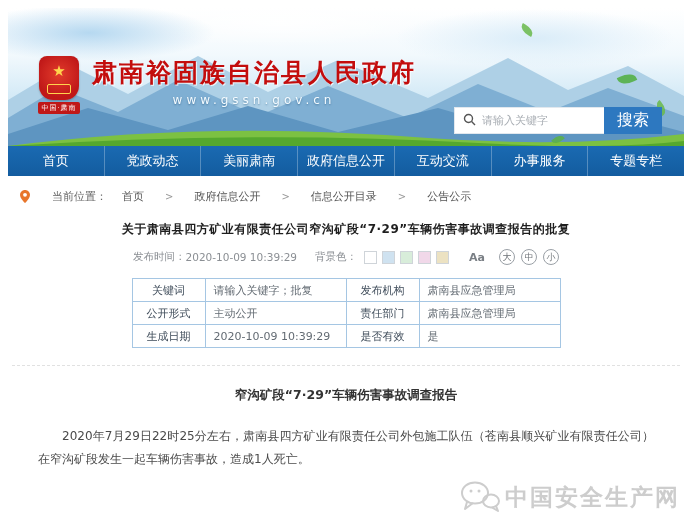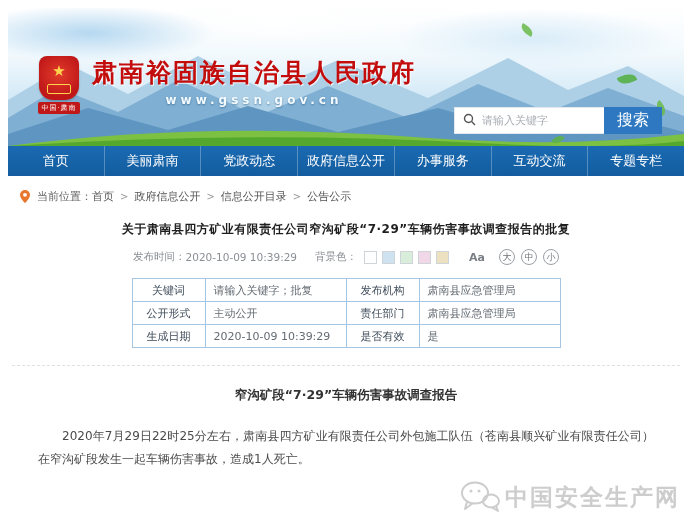--- a/index.html
+++ b/index.html
@@ -24,38 +24,38 @@
   .leaf.l5 { right:120px; top:128px; width:12px; height:7px; transform:rotate(-40deg); background:#5cb344; }
 
   .logo-row { position:absolute; left:28px; top:48px; display:flex; align-items:flex-start; }
   .emblem { width:46px; display:flex; flex-direction:column; align-items:center; }
   .emblem-badge { width:40px; height:44px; background:radial-gradient(circle at 50% 42%, #e23c2c 0%, #c01818 70%); border-radius:8px 8px 14px 14px; position:relative; box-shadow:0 1px 2px rgba(0,0,0,.25); }
   .emblem-badge .star { position:absolute; left:0; right:0; top:8px; text-align:center; color:#ffd44d; font-size:15px; line-height:15px; }
   .emblem-badge .gate { position:absolute; left:8px; right:8px; bottom:6px; height:10px; border:1px solid #ffd44d; border-radius:2px; }
   .emblem-caption { margin-top:2px; background:#c01818; color:#fff; font-size:7px; padding:1px 3px; border-radius:2px; white-space:nowrap; letter-spacing:1px; }
   .site-text { margin-left:10px; }
   .site-name { color:#c30d0d; font-size:25px; font-weight:bold; letter-spacing:2px; text-shadow:1px 1px 0 rgba(255,255,255,.8); white-space:nowrap; }
-  .site-url { margin-top:4px; text-align:center; color:#f4fbff; font-size:12px; font-weight:bold; letter-spacing:4px; text-shadow:0 1px 2px rgba(40,90,130,.6); }
+  .site-url { margin-top:4px; text-align:center; color:#f4fbff; font-size:12px; font-weight:normal; letter-spacing:4px; text-shadow:0 1px 2px rgba(40,90,130,.6); }
 
   .search-box { position:absolute; right:22px; bottom:12px; display:flex; align-items:center; height:27px; }
   .search-field { display:flex; align-items:center; width:150px; height:27px; background:#fff; border:1px solid #e2e8ee; border-right:none; }
   .search-field .mag { margin:0 6px 0 8px; flex:0 0 auto; }
   .search-field input { border:none; outline:none; width:110px; font-size:11px; color:#333; background:transparent; font-family:inherit; }
   .search-field input::placeholder { color:#a8adb3; }
   .search-btn { width:58px; height:27px; background:#2d78c0; color:#fff; font-size:16px; border:none; cursor:pointer; font-family:inherit; }
 
   
   .nav { position:absolute; left:8px; top:146px; width:676px; height:30px; background:linear-gradient(180deg,#1a6ab2 0%, #135c9f 100%); display:flex; }
   .nav-item { flex:1; display:flex; align-items:center; justify-content:center; color:#fff; font-size:13px; cursor:pointer; border-right:1px solid rgba(255,255,255,.28); white-space:nowrap; }
   .nav-item:last-child { border-right:none; }
 
   
   .content { position:absolute; left:8px; top:176px; width:676px; height:345px; background:#fff; }
 
-  .breadcrumb { display:flex; align-items:center; margin:13px 0 0 12px; font-size:11px; color:#666; }
+  .breadcrumb { display:flex; align-items:center; margin:13px 0 0 12px; font-size:11px; color:#666;gap:15px; }
   .breadcrumb .pin { margin-right:7px; display:inline-flex; }
   .breadcrumb a { color:#555; text-decoration:none; cursor:pointer; }
   .breadcrumb .sep { margin:0 6px; color:#999; font-size:10px; }
 
   .article-title { margin-top:17px; text-align:center; font-size:12px; font-weight:bold; color:#1f1f1f; letter-spacing:.5px; }
 
   .meta-row { margin-top:11px; display:flex; align-items:center; justify-content:center; font-size:10.5px; color:#8b8f94; }
   .meta-row .lbl { margin-left:18px; }
   .meta-row .lbl:first-child { margin-left:0; }
   .swatches { display:inline-flex; align-items:center; margin-left:2px; }
@@ -123,25 +123,25 @@
             </svg>
         </span>
         <input type="text" placeholder="请输入关键字" style="">
       </div>
       <button class="search-btn">搜索</button>
     </div>
   </div>
 
   <div class="nav">
     <div class="nav-item">首页</div>
+    <div class="nav-item">党政动态</div>
     <div class="nav-item">美丽肃南</div>
-    <div class="nav-item">党政动态</div>
     <div class="nav-item">政府信息公开</div>
+    <div class="nav-item">互动交流</div>
     <div class="nav-item">办事服务</div>
-    <div class="nav-item">互动交流</div>
     <div class="nav-item">专题专栏</div>
   </div>
 
   <div class="content">
 
     <div class="breadcrumb">
       <span class="pin">
         <svg width="10" height="13" viewBox="0 0 10 13">
             <path d="M5 0 C2.2 0 0 2.2 0 4.9 C0 8.4 5 13 5 13 C5 13 10 8.4 10 4.9 C10 2.2 7.8 0 5 0 Z" fill="#e8762c"></path>
             <circle cx="5" cy="4.8" r="1.9" fill="#fff"></circle>

